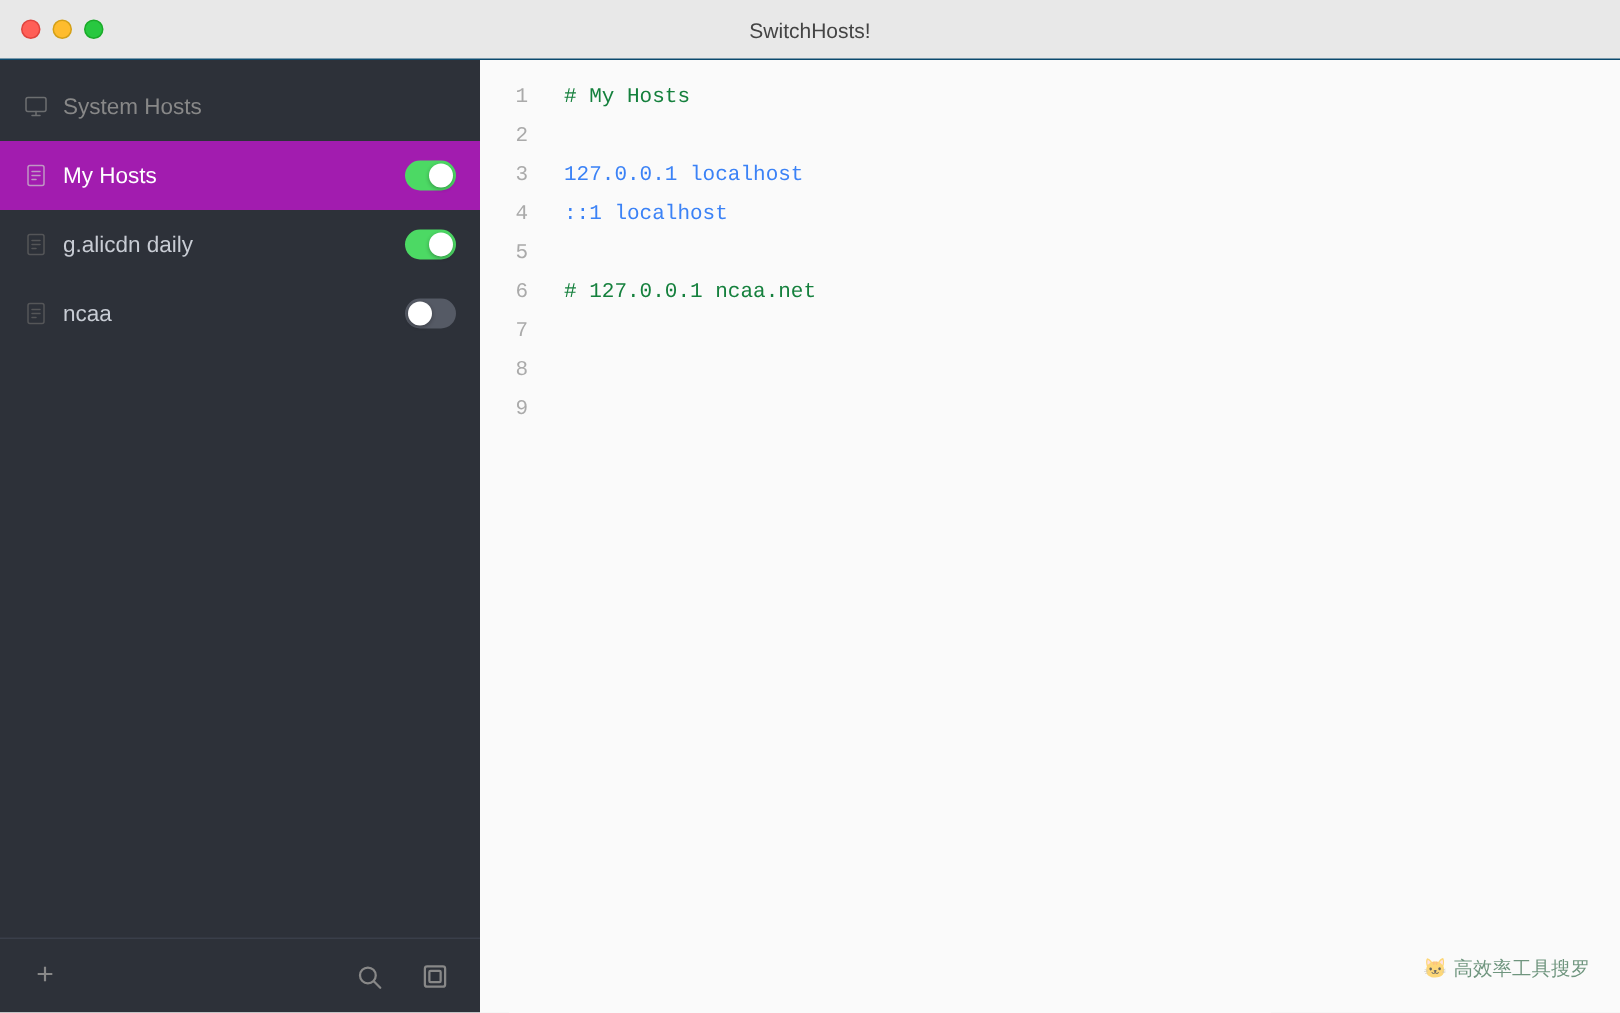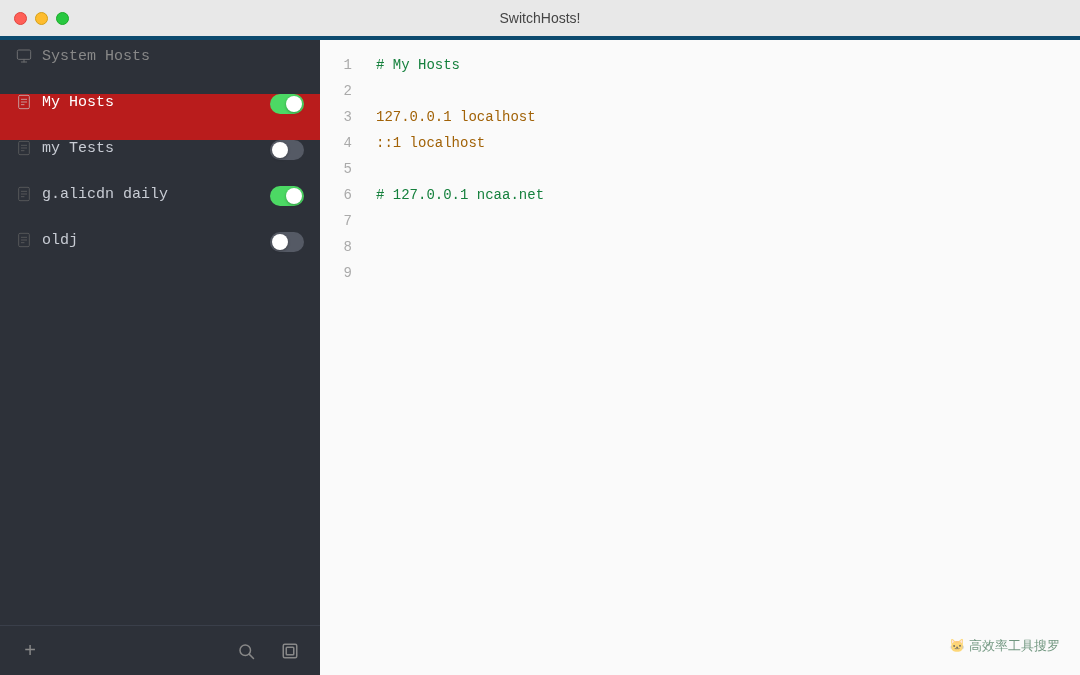--- a/index.html
+++ b/index.html
@@ -14,21 +14,21 @@
       flex-direction: column;
     }
 
     
     .titlebar {
       height: 40px;
       background: #e8e8e8;
       display: flex;
       align-items: center;
       justify-content: center;
-      border-bottom: 4px solid #0c4a6e;
+      border-bottom: 1px solid #0c4a6e;
       position: relative;
       flex-shrink: 0;
     }
 
     .traffic-lights {
       position: absolute;
       left: 14px;
       display: flex;
       gap: 8px;
       align-items: center;
@@ -67,32 +67,31 @@
     }
 
     .sidebar-list {
       flex: 1;
       overflow-y: auto;
       padding-top: 8px;
     }
 
     .sidebar-item {
       display: flex;
-      align-items: flex-start;
+      align-items: center;
       padding: 0 16px;
       height: 46px;
       cursor: pointer;
       color: #c8ccd4;
       font-size: 15px;
       position: relative;
-      font-family: Liberation Mono, monospace;
     }
 
     .sidebar-item.active {
-      background: #b91c1c;
+      background: #a21caf;
       color: #ffffff;
     }
 
     .sidebar-item-icon {
       width: 18px;
       height: 18px;
       margin-right: 10px;
       flex-shrink: 0;
       opacity: 0.7;
     }
@@ -195,21 +194,21 @@
       line-height: 26px;
       color: #333;
     }
 
     .code-line {
       white-space: pre;
       min-height: 26px;
     }
 
     .color-green { color: #15803d; }
-    .color-blue { color: #a16207; }
+    .color-blue { color: #3b82f6; }
 
     
     .watermark {
       position: absolute;
       bottom: 20px;
       right: 20px;
       color: #14532d;
       font-size: 13px;
       opacity: 0.6;
     }
@@ -260,54 +259,42 @@
           <line x1="8" y1="8" x2="16" y2="8" stroke="#ccc" stroke-width="1.5" stroke-linecap="round"></line>
           <line x1="8" y1="12" x2="16" y2="12" stroke="#ccc" stroke-width="1.5" stroke-linecap="round"></line>
           <line x1="8" y1="16" x2="12" y2="16" stroke="#ccc" stroke-width="1.5" stroke-linecap="round"></line>
         </svg>
         <span class="sidebar-item-label">My Hosts</span>
         <div class="toggle on">
           <div class="toggle-knob"></div>
         </div>
       </div>
 
+
       <div class="sidebar-item">
         <svg class="sidebar-item-icon icon-svg" viewBox="0 0 24 24">
           <rect x="4" y="2" width="16" height="20" rx="2" stroke="#666" stroke-width="1.5" fill="none"></rect>
           <line x1="8" y1="8" x2="16" y2="8" stroke="#666" stroke-width="1.5" stroke-linecap="round"></line>
           <line x1="8" y1="12" x2="16" y2="12" stroke="#666" stroke-width="1.5" stroke-linecap="round"></line>
           <line x1="8" y1="16" x2="12" y2="16" stroke="#666" stroke-width="1.5" stroke-linecap="round"></line>
         </svg>
-        <span class="sidebar-item-label">my Tests</span>
-        <div class="toggle off">
+        <span class="sidebar-item-label">g.alicdn daily</span>
+        <div class="toggle on">
           <div class="toggle-knob"></div>
         </div>
       </div>
 
       <div class="sidebar-item">
         <svg class="sidebar-item-icon icon-svg" viewBox="0 0 24 24">
           <rect x="4" y="2" width="16" height="20" rx="2" stroke="#666" stroke-width="1.5" fill="none"></rect>
           <line x1="8" y1="8" x2="16" y2="8" stroke="#666" stroke-width="1.5" stroke-linecap="round"></line>
           <line x1="8" y1="12" x2="16" y2="12" stroke="#666" stroke-width="1.5" stroke-linecap="round"></line>
           <line x1="8" y1="16" x2="12" y2="16" stroke="#666" stroke-width="1.5" stroke-linecap="round"></line>
         </svg>
-        <span class="sidebar-item-label">g.alicdn daily</span>
-        <div class="toggle on">
-          <div class="toggle-knob"></div>
-        </div>
-      </div>
-
-      <div class="sidebar-item">
-        <svg class="sidebar-item-icon icon-svg" viewBox="0 0 24 24">
-          <rect x="4" y="2" width="16" height="20" rx="2" stroke="#666" stroke-width="1.5" fill="none"></rect>
-          <line x1="8" y1="8" x2="16" y2="8" stroke="#666" stroke-width="1.5" stroke-linecap="round"></line>
-          <line x1="8" y1="12" x2="16" y2="12" stroke="#666" stroke-width="1.5" stroke-linecap="round"></line>
-          <line x1="8" y1="16" x2="12" y2="16" stroke="#666" stroke-width="1.5" stroke-linecap="round"></line>
-        </svg>
-        <span class="sidebar-item-label">oldj</span>
+        <span class="sidebar-item-label">ncaa</span>
         <div class="toggle off">
           <div class="toggle-knob"></div>
         </div>
       </div>
 
     </div>
 
     <div class="sidebar-footer">
       <div class="sidebar-footer-btn add-btn">
         <span style="font-size:20px; color:#888;">+</span>

